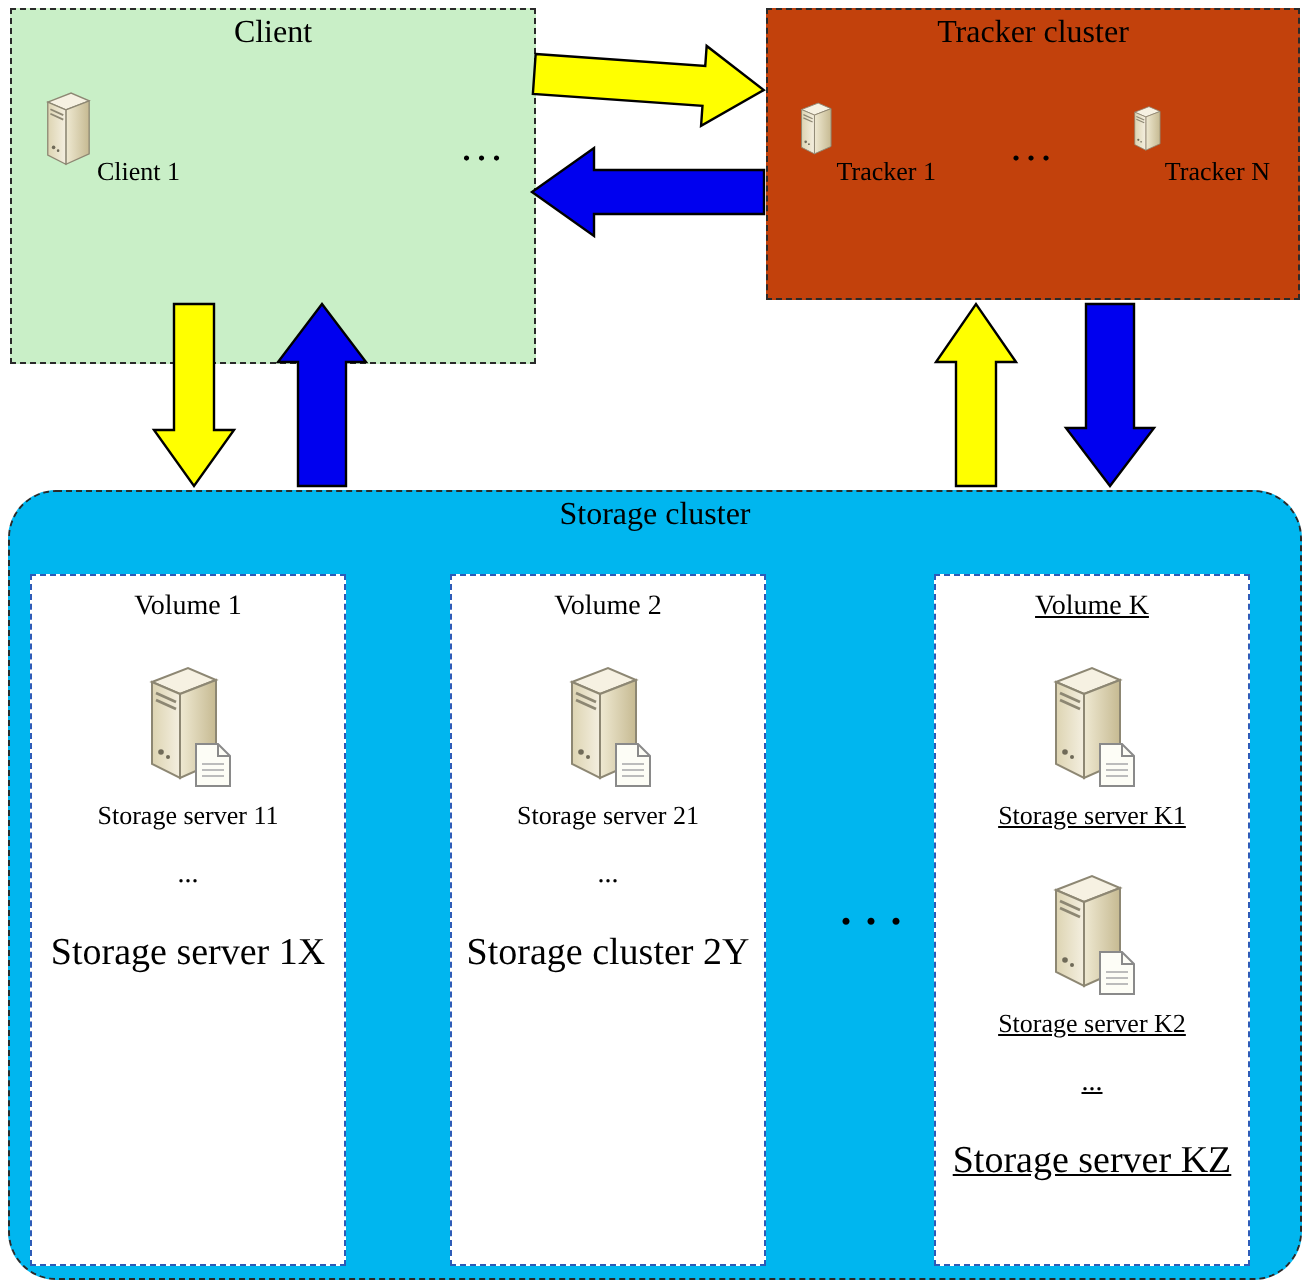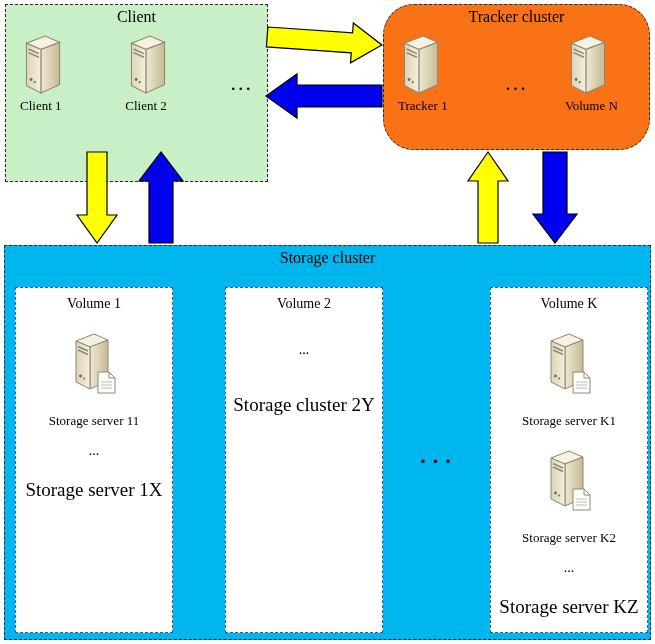--- a/index.html
+++ b/index.html
@@ -8,32 +8,32 @@
   .canvas { position:relative; width:655px; height:644px; background:#fff; overflow:hidden; }
 
   .box { position:absolute; border:1px dashed #2a2a2a; }
   .client-box  { left:5px;  top:4px;  width:263px; height:178px; background:#c9efc7; }
   .tracker-box { left:383px; top:4px; width:267px; height:146px; background:#00ffff; }
   .storage-box { left:4px; top:245px; width:647px; height:395px; background:#00b6ef; }
 
   .box-title { text-align:center; font-size:16px; padding-top:3px; }
 
   .icon-row { display:flex; justify-content:space-between; align-items:flex-start; padding:8px 14px 0 14px; }
-  .node { display:flex; flex-direction:column; align-items:flex-start; width:70px; }
+  .node { display:flex; align-items:flex-end; width:70px; }
   .node svg.server { width:46px; height:60px; }
   .node-label { font-size:13px; margin-top:4px; white-space:nowrap; }
   .row-dots { align-self:center; font-size:22px; letter-spacing:2px; line-height:1; margin-top:18px; }
 
   .volume { position:absolute; top:41px; height:346px; width:158px; background:#fff;
             border:1px dashed #2e5bb8; display:flex; flex-direction:column; align-items:center; }
-  .volume-0 { left:10px; } .volume-1 { left:220px;gap:16px; } .volume-2 { left:485px; }
+  .volume-0 { left:10px; } .volume-1 { left:220px; } .volume-2 { left:462px;text-decoration:underline; }
   .vol-title { font-size:14px; margin-top:8px; }
   .vol-node { display:flex; flex-direction:column; align-items:center; margin-top:20px; }
   .vol-node svg.server { width:48px; height:62px; }
-  .vol-label { font-size:13px; margin-top:19px; white-space:nowrap; }
+  .vol-label { font-size:13px; margin-top:6px; white-space:nowrap; }
   .vol-dots { margin-top:14px; font-size:14px; }
   .vol-last { margin-top:20px; font-size:19px; white-space:nowrap; }
 
   .storage-dots { position:absolute; left:388px; top:192px; width:90px; text-align:center;
                   font-size:30px; letter-spacing:5px; line-height:1; }
 
   svg.arrows { position:absolute; left:0; top:0; pointer-events:none; }
   .hidden-defs { position:absolute; width:0; height:0; overflow:hidden; }
 </style>
 </head>
@@ -73,66 +73,66 @@
 
   <div class="box client-box" style="background: rgb(201, 239, 199);">
     <div class="box-title">Client</div>
     <div class="icon-row">
       <div class="node">
         <svg class="server">
             <use href="#srv"></use>
           </svg>
         <div class="node-label">Client 1</div>
       </div>
-      <div class="node">
-        <svg class="server">
-            <use href="#srv"></use>
-          </svg>
-        <div class="node-label">Client 2</div>
-      </div>
       <div class="row-dots">...</div>
     </div>
   </div>
 
-  <div class="box tracker-box" style="background: #f97316; border-radius: 31px;">
+  <div class="box tracker-box" style="background: #c2410c;">
     <div class="box-title">Tracker cluster</div>
     <div class="icon-row">
       <div class="node">
         <svg class="server">
             <use href="#srv"></use>
           </svg>
         <div class="node-label">Tracker 1</div>
       </div>
       <div class="row-dots">...</div>
       <div class="node">
         <svg class="server">
             <use href="#srv"></use>
           </svg>
-        <div class="node-label">Volume N</div>
+        <div class="node-label">Tracker N</div>
       </div>
     </div>
   </div>
 
-  <div class="box storage-box" style="background: rgb(0, 182, 239);">
+  <div class="box storage-box" style="background: rgb(0, 182, 239); border-radius: 24px;">
     <div class="box-title">Storage cluster</div>
 
     <div class="volume volume-0">
       <div class="vol-title">Volume 1</div>
       <div class="vol-node">
         <svg class="server">
             <use href="#srvdoc"></use>
           </svg>
         <div class="vol-label">Storage server 11</div>
       </div>
       <div class="vol-dots">...</div>
       <div class="vol-last">Storage server 1X</div>
     </div>
 
     <div class="volume volume-1">
       <div class="vol-title">Volume 2</div>
+      <div class="vol-node">
+        <svg class="server">
+            <use href="#srvdoc"></use>
+          </svg>
+        <div class="vol-label">Storage server 21</div>
+      </div>
       <div class="vol-dots">...</div>
       <div class="vol-last">Storage cluster 2Y</div>
     </div>
 
     <div class="storage-dots">...</div>
 
     <div class="volume volume-2">
       <div class="vol-title">Volume K</div>
       <div class="vol-node">
         <svg class="server">

